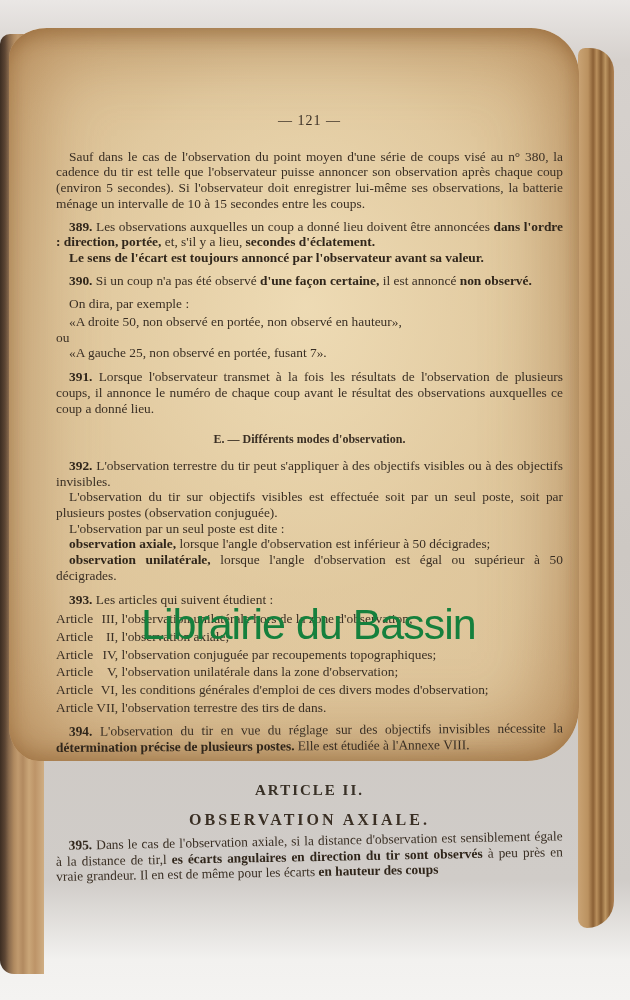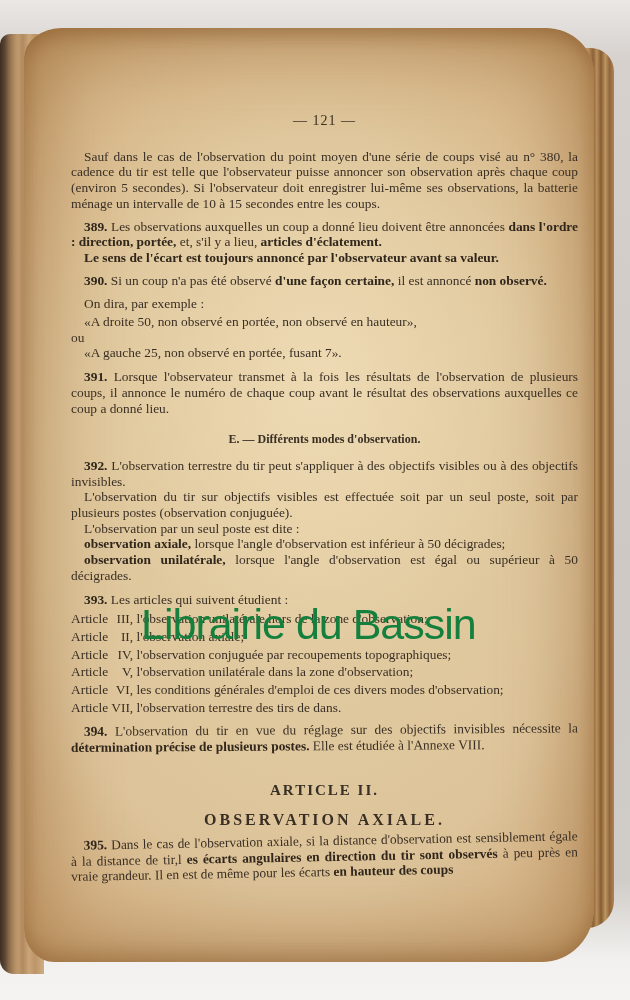--- a/index.html
+++ b/index.html
@@ -14,21 +14,21 @@
     background:linear-gradient(90deg,#3c2d22 0px,#5d4634 5px,#8a6b4d 9px,#b08a60 14px,#c09a6e 18px,#b28a60 23px,#caa678 29px,#bd9468 35px,#cfae83 44px);
     border-radius:10px 0 0 14px;
   }
   
   .right-edges{
     position:absolute;left:578px;top:48px;width:36px;height:880px;
     background:linear-gradient(90deg,#c9a374 0%,#bb9260 28%,#8c6136 42%,#b98f5c 52%,#855c32 64%,#bd9662 76%,#8f6539 88%,#b08355 100%);
     border-radius:8px 26px 30px 10px;
   }
   .page{
-    position:absolute;left:24px;top:28px;width:570px;height:934px;
+    position:absolute;left:9px;top:28px;width:570px;height:733px;
     border-radius:38px 48px 52px 30px / 30px 46px 54px 34px;
     background:
       radial-gradient(ellipse 420px 520px at 52% 38%, rgba(240,222,184,.85) 0%, rgba(226,203,160,.55) 55%, rgba(0,0,0,0) 100%),
       radial-gradient(ellipse 480px 640px at 50% 55%, #e2cba2 0%, #dcc298 55%, #cfab7c 82%, #bf9765 100%);
     box-shadow:
       inset 0 0 70px 24px rgba(146,95,45,.40),
       inset 0 0 16px 5px rgba(146,95,45,.22),
       inset 0 16px 22px -12px rgba(110,66,24,.45),
       inset 0 -18px 26px -14px rgba(110,66,24,.35);
     text-decoration: underline;
@@ -62,21 +62,21 @@
 <body>
 
 <div class="left-edges"></div>
 <div class="right-edges"></div>
 
 <div class="page">
   <div class="page-text">
     <p class="page-num">— 121 —</p>
 
   <p class="para mt6"><span>Sauf dans le cas de l'observation du point moyen d'une série de coups visé au n° 380, la cadence du tir est telle que l'observateur puisse annoncer son observation après chaque coup (environ 5 secondes). Si l'observateur doit enregistrer lui-même ses observations, la batterie ménage un intervalle de 10 à 15 secondes entre les coups.</span></p>
-      <p class="para mt7"><span class="b">389.</span><span> Les observations auxquelles un coup a donné lieu doivent être annoncées </span><span class="b">dans l'ordre : direction, portée,</span><span> et, s'il y a lieu, </span><span class="b">articles d'éclatement.</span></p>
+      <p class="para mt7"><span class="b">389.</span><span> Les observations auxquelles un coup a donné lieu doivent être annoncées </span><span class="b">dans l'ordre : direction, portée,</span><span> et, s'il y a lieu, </span><span class="b">secondes d'éclatement.</span></p>
       <p class="para "><span class="b">Le sens de l'écart est toujours annoncé par l'observateur avant sa valeur.</span></p>
       <p class="para mt7"><span class="b">390.</span><span> Si un coup n'a pas été observé </span><span class="b">d'une façon certaine,</span><span> il est annoncé </span><span class="b">non observé.</span></p>
       <p class="para mt8"><span>On dira, par exemple :</span></p>
       <p class="para mt2"><span>«A droite 50, non observé en portée, non observé en hauteur»,</span></p>
       <p class="para flush "><span>ou</span></p>
       <p class="para "><span>«A gauche 25, non observé en portée, fusant 7».</span></p>
       <p class="para mt8"><span class="b">391.</span><span> Lorsque l'observateur transmet à la fois les résultats de l'observation de plusieurs coups, il annonce le numéro de chaque coup avant le résultat des observations auxquelles ce coup a donné lieu.</span></p>
       <p class="sec-heading mt16"><span>E. — Différents modes d'observation.</span></p>
       <p class="para mt10"><span class="b">392.</span><span> L'observation terrestre du tir peut s'appliquer à des objectifs visibles ou à des objectifs invisibles.</span></p>
       <p class="para "><span>L'observation du tir sur objectifs visibles est effectuée soit par un seul poste, soit par plusieurs postes (observation conjuguée).</span></p>

